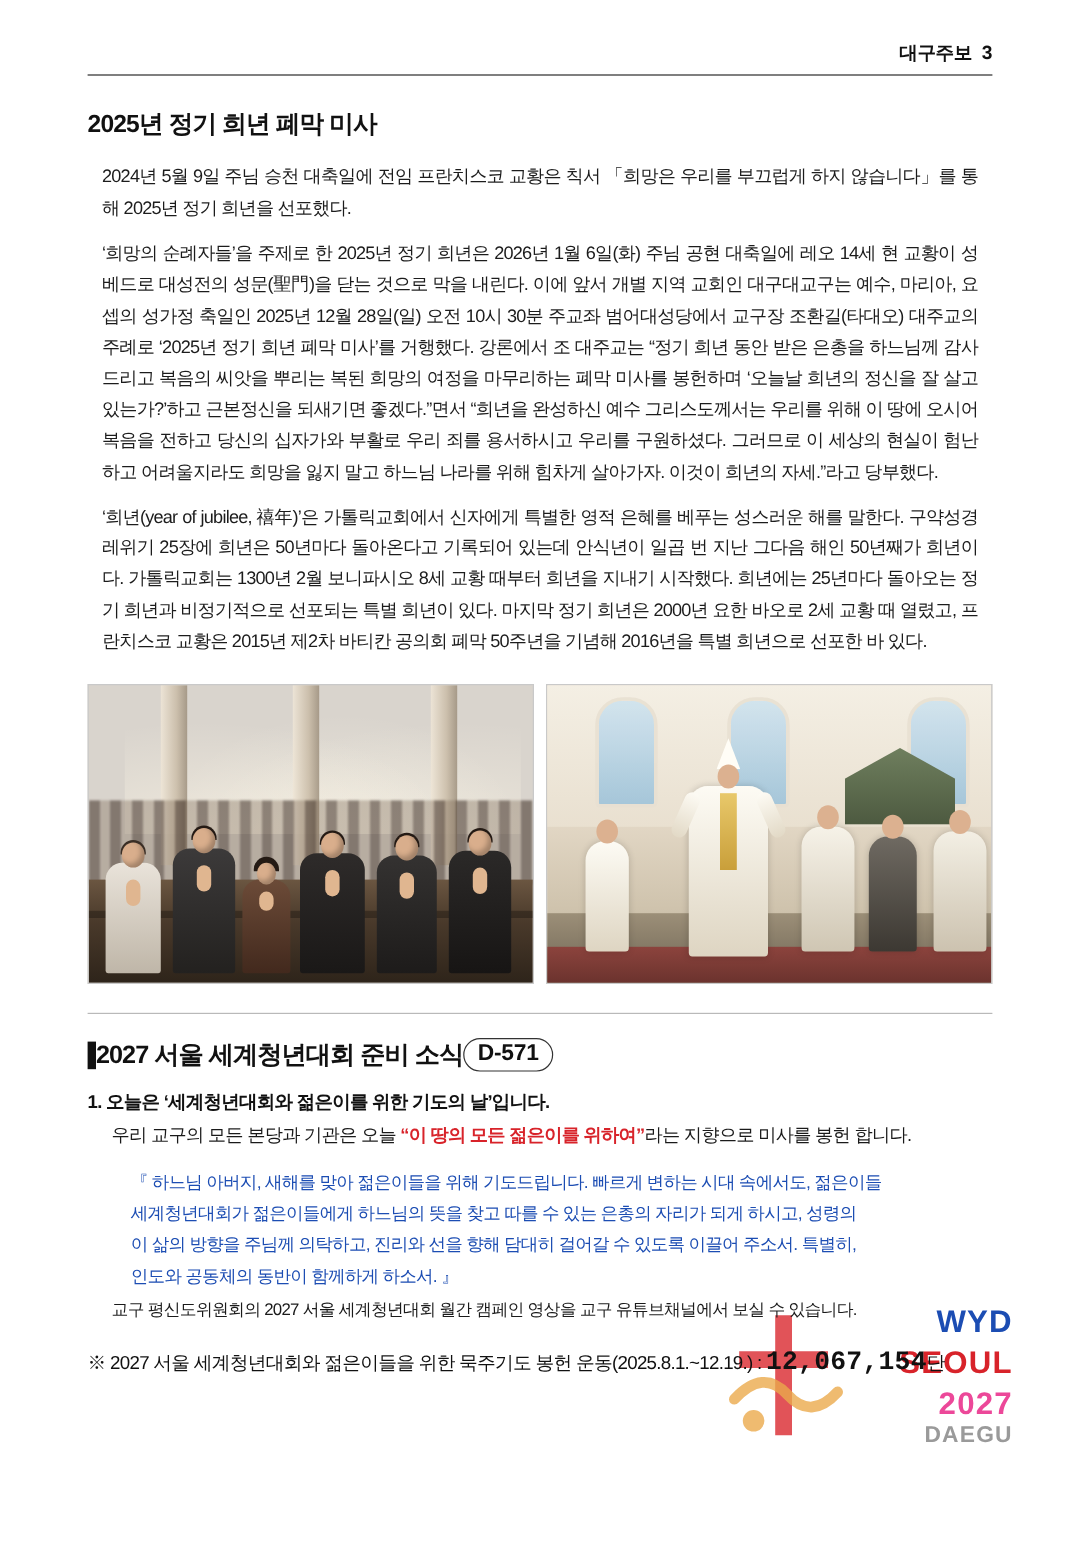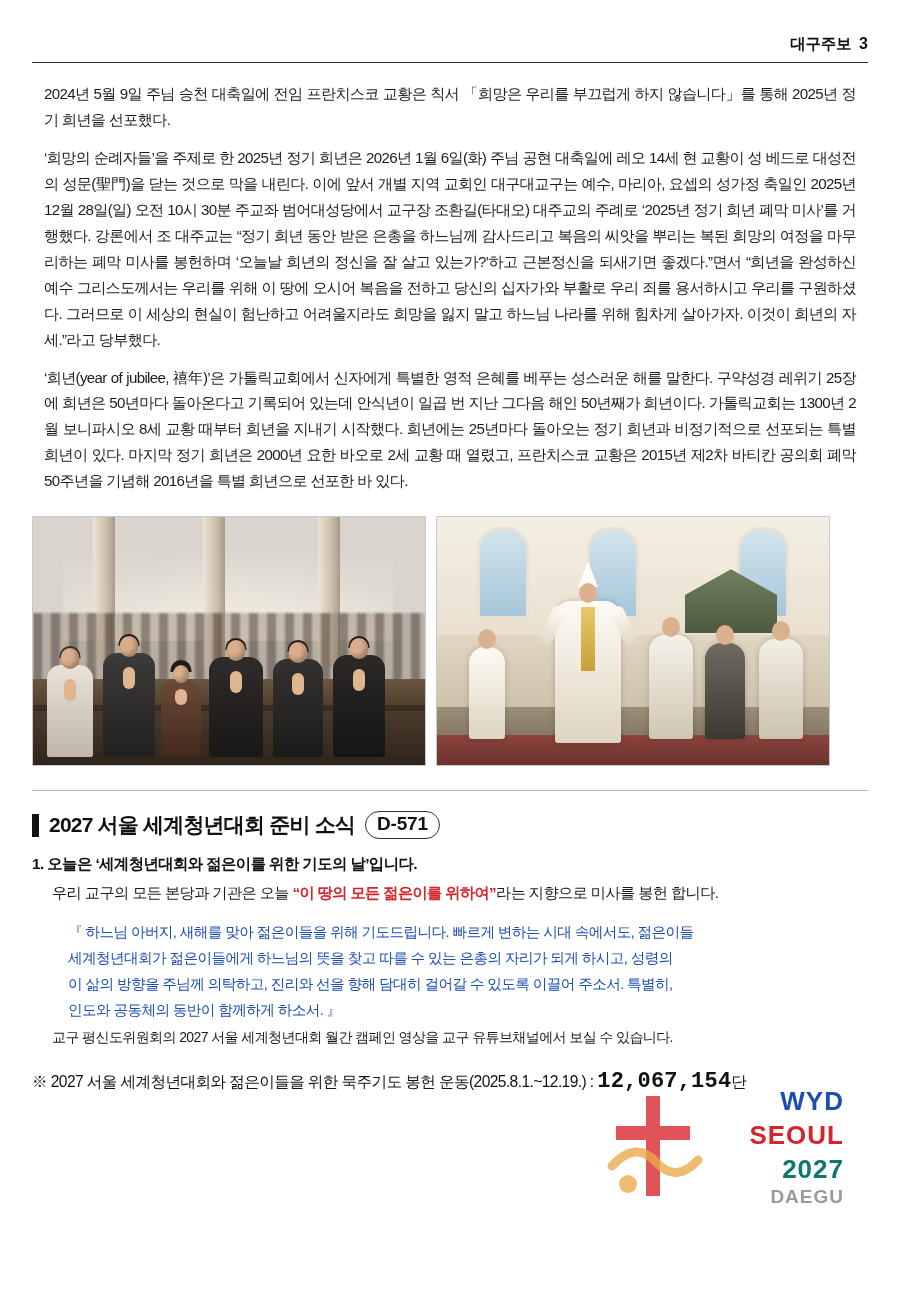--- a/index.html
+++ b/index.html
@@ -13,21 +13,21 @@
     font-family: "Liberation Sans", sans-serif;
     color: #1a1a1a;
     position: relative;
     overflow: hidden;
   }
   .page {
     position: relative;
     width: 900px;
     height: 1300px;
     box-sizing: border-box;
-    padding: 0 32px;
+    padding: 0 73px;
   }
 
   
   .header {
     display: flex;
     justify-content: flex-end;
     align-items: baseline;
     padding-top: 34px;
     gap: 8px;
   }
@@ -192,21 +192,20 @@
     margin-top: 24px;
     height: 1px;
     background: #b9b9b9;
   }
 
   
   .wyd-head {
     margin-top: 20px;
     display: flex;
     align-items: center;
-    gap: 10px;
   }
   .wyd-bar {
     width: 7px;
     height: 23px;
     background: #111;
   }
   .wyd-title {
     font-size: 21px;
     font-weight: bold;
     letter-spacing: -0.8px;
@@ -295,40 +294,41 @@
   }
   .wyd-logo .txt {
     position: absolute;
     right: 0;
     font-family: "Liberation Sans", sans-serif;
     font-weight: bold;
     letter-spacing: 1px;
   }
   .wyd-l1 { top: 8px;  font-size: 26px; color: #1c4db3; }
   .wyd-l2 { top: 42px; font-size: 26px; color: #d8232a; }
-  .wyd-l3 { top: 76px; font-size: 26px; color: #0f766e; }
+  .wyd-l3 { top: 76px; font-size: 26px; color: #ec4899; }
   .wyd-l4 { top: 108px; font-size: 19px; color: #9a9a9a; }
   .wyd-mark {
     position: absolute;
     left: 0; top: 10px;
     width: 120px; height: 120px;
     opacity: .92;
   }
 </style>
 </head>
 <body>
 
 <div class="page">
 
   <div class="header">
     <span class="header-title">대구주보</span>
     <span class="header-page">3</span>
   </div>
   <div class="header-rule"></div>
 
+  <h1 class="article-title">2025년 정기 희년 폐막 미사</h1>
 
   <div class="body-copy">
     <p>2024년 5월 9일 주님 승천 대축일에 전임 프란치스코 교황은 칙서 「희망은 우리를 부끄럽게 하지 않습니다」를 통해 2025년 정기 희년을 선포했다.</p>
     <p>‘희망의 순례자들’을 주제로 한 2025년 정기 희년은 2026년 1월 6일(화) 주님 공현 대축일에 레오 14세 현 교황이 성 베드로 대성전의 성문(聖門)을 닫는 것으로 막을 내린다. 이에 앞서 개별 지역 교회인 대구대교구는 예수, 마리아, 요셉의 성가정 축일인 2025년 12월 28일(일) 오전 10시 30분 주교좌 범어대성당에서 교구장 조환길(타대오) 대주교의 주례로 ‘2025년 정기 희년 폐막 미사’를 거행했다. 강론에서 조 대주교는 “정기 희년 동안 받은 은총을 하느님께 감사드리고 복음의 씨앗을 뿌리는 복된 희망의 여정을 마무리하는 폐막 미사를 봉헌하며 ‘오늘날 희년의 정신을 잘 살고 있는가?’하고 근본정신을 되새기면 좋겠다.”면서 “희년을 완성하신 예수 그리스도께서는 우리를 위해 이 땅에 오시어 복음을 전하고 당신의 십자가와 부활로 우리 죄를 용서하시고 우리를 구원하셨다. 그러므로 이 세상의 현실이 험난하고 어려울지라도 희망을 잃지 말고 하느님 나라를 위해 힘차게 살아가자. 이것이 희년의 자세.”라고 당부했다.</p>
     <p>‘희년(year of jubilee, 禧年)’은 가톨릭교회에서 신자에게 특별한 영적 은혜를 베푸는 성스러운 해를 말한다. 구약성경 레위기 25장에 희년은 50년마다 돌아온다고 기록되어 있는데 안식년이 일곱 번 지난 그다음 해인 50년째가 희년이다. 가톨릭교회는 1300년 2월 보니파시오 8세 교황 때부터 희년을 지내기 시작했다. 희년에는 25년마다 돌아오는 정기 희년과 비정기적으로 선포되는 특별 희년이 있다. 마지막 정기 희년은 2000년 요한 바오로 2세 교황 때 열렸고, 프란치스코 교황은 2015년 제2차 바티칸 공의회 폐막 50주년을 기념해 2016년을 특별 희년으로 선포한 바 있다.</p>
   </div>
 
   <div class="photo-row">
 
     <div class="photo">

